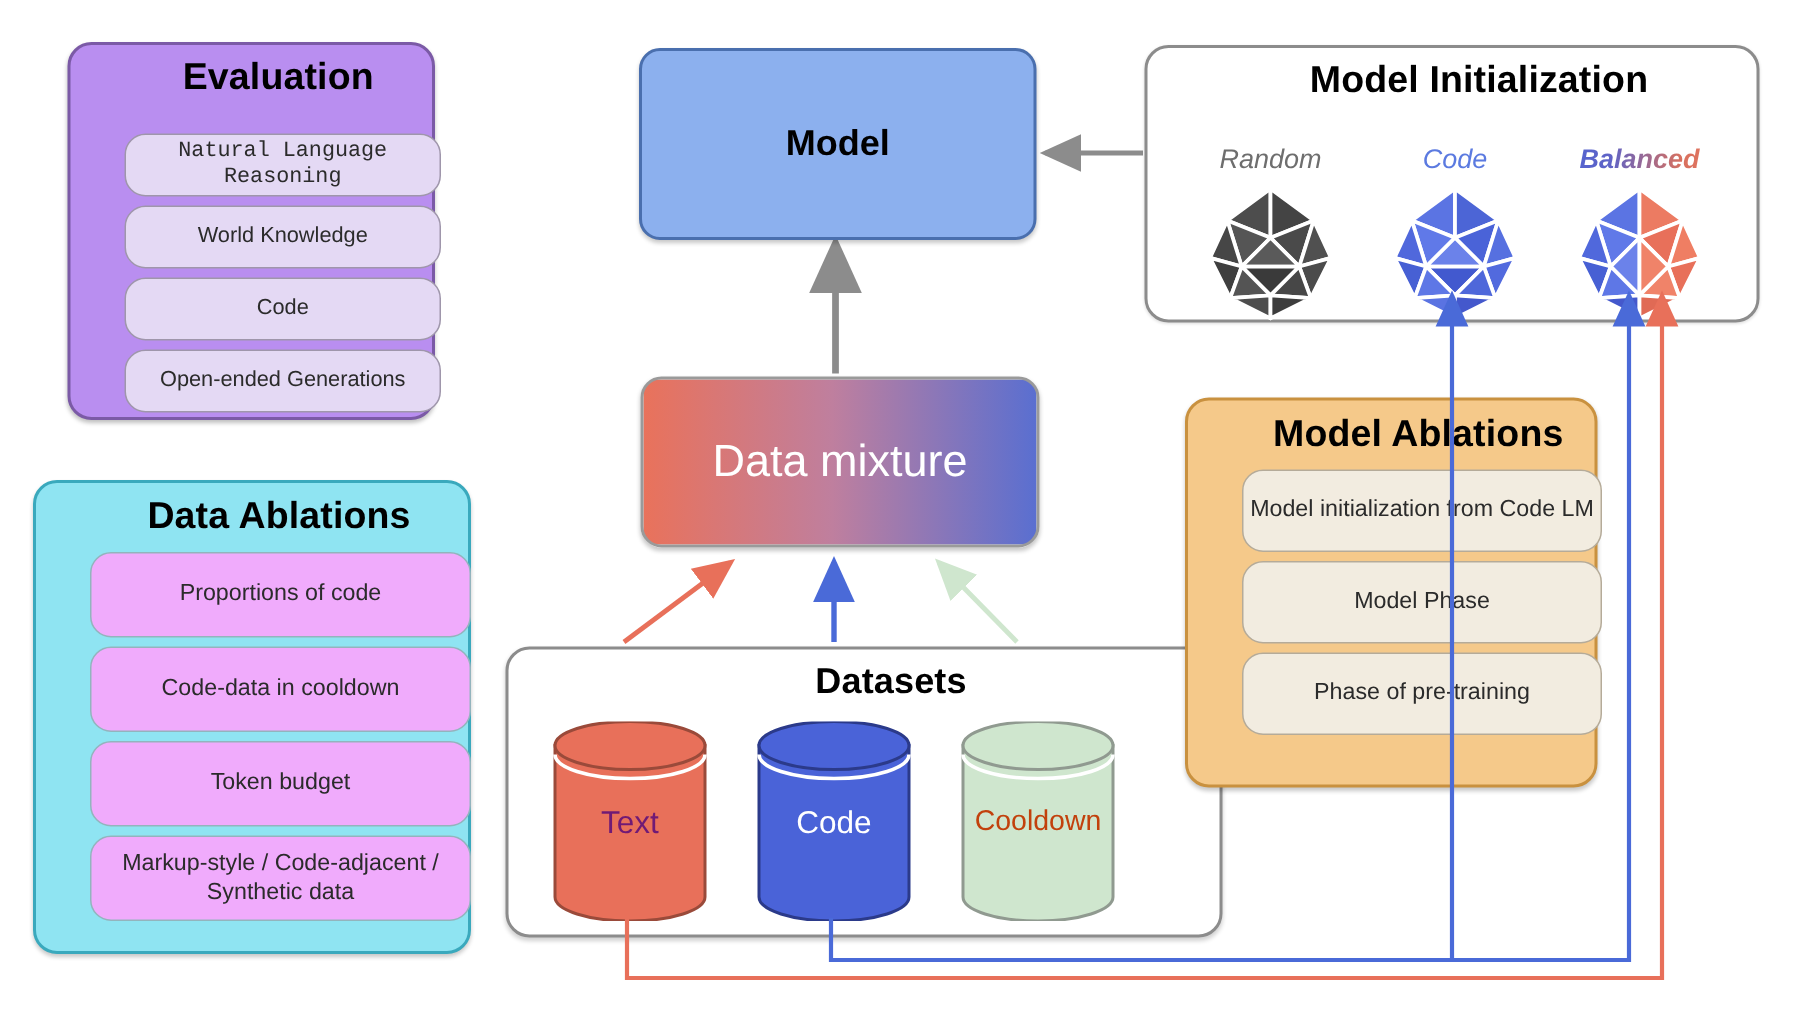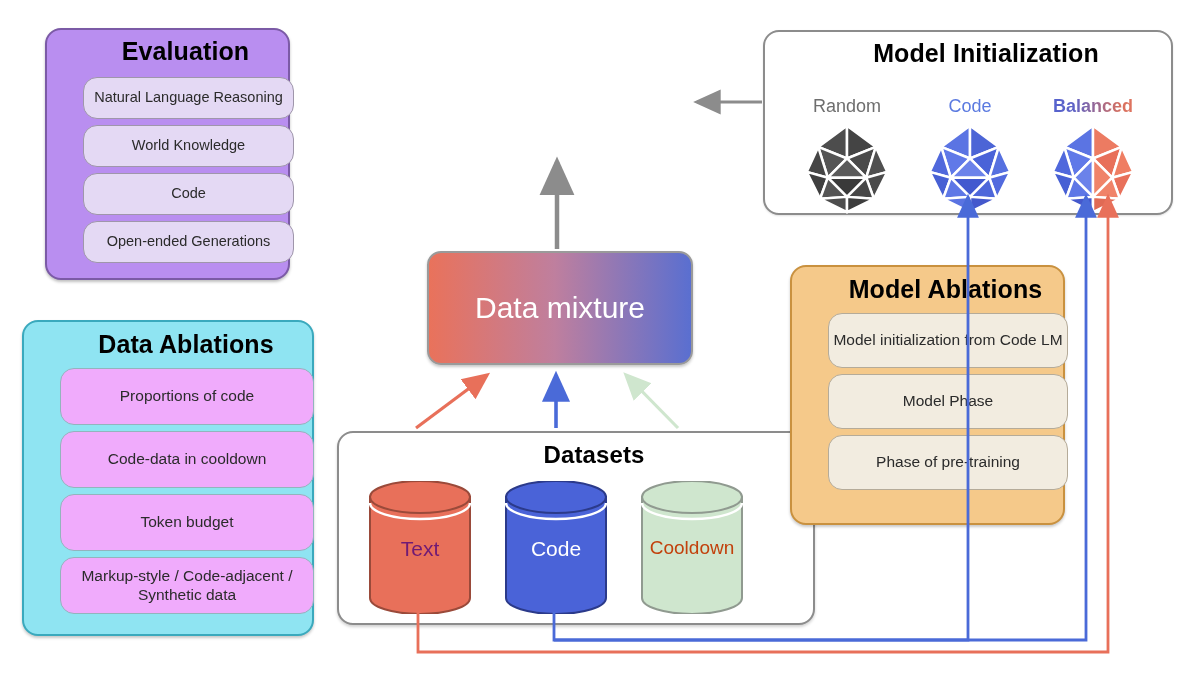--- a/index.html
+++ b/index.html
@@ -30,21 +30,21 @@
     left:45px;top:28px;width:245px;height:252px;
     background:#b98ef0;border:2px solid #7b5aa6;
     box-shadow:0 2px 3px rgba(0,0,0,.25);
   }
   #eval-panel .panel-title{font-size:25px;margin-top:7px;}
   #eval-panel .chip{
     width:211px;height:42px;margin:6px auto 0 auto;
     background:#e4d9f4;border:1.5px solid #9f96ab;
     font-size:14.5px;color:#2b2b2b;
   }
-  #eval-panel .chip.first{margin-top:11px;}
+  #eval-panel .chip.first{margin-top:23px;font-family:Liberation Mono, monospace;}
 
   
   #dataabl-panel{
     left:22px;top:320px;width:292px;height:316px;
     background:#8fe4f2;border:2px solid #3aa9bd;
     box-shadow:0 2px 3px rgba(0,0,0,.22);
   }
   #dataabl-panel .panel-title{font-size:25px;margin-top:8px;}
   #dataabl-panel .chip{
     width:254px;height:57px;margin:6px auto 0 auto;
@@ -86,21 +86,21 @@
     font-size:21px;pointer-events:none;
   }
 
   
   #init-panel{
     left:763px;top:30px;width:410px;height:185px;
     background:#ffffff;border:2px solid #8c8c8c;
     box-shadow:0 1px 2px rgba(0,0,0,.12);
   }
   #init-panel .panel-title{font-size:25px;margin-top:7px;}
-  .init-col{position:absolute;top:64px;width:128px;text-align:center;}
+  .init-col{position:absolute;top:64px;width:128px;text-align:center;font-style:italic;}
   .init-col .cap{font-size:18px;display:block;margin-bottom:4px;height:22px;}
   .cap-random{color:#6e6e6e;}
   .cap-code{color:#5b7ae0;}
   .cap-balanced{
     background:linear-gradient(90deg,#4a63d8 0%, #5f63c6 35%, #d8705e 72%, #ec7b62 100%);
     -webkit-background-clip:text;background-clip:text;color:transparent;
     font-weight:bold;
   }
 
   
@@ -179,20 +179,23 @@
       <span>Code-data in cooldown</span>
     </div>
     <div class="chip">
       <span>Token budget</span>
     </div>
     <div class="chip">
       <span>Markup-style / Code-adjacent / Synthetic data</span>
     </div>
   </div>
 
+  <div id="model-box">
+    <span class="lbl">Model</span>
+  </div>
 
   <div id="mixture-box">
     <span class="lbl">Data mixture</span>
   </div>
 
   <div class="panel" id="datasets-panel">
     <div class="panel-title">Datasets</div>
 
     <div class="cyl" style="left:29px;top:48px;">
       <svg width="104" height="133" viewBox="0 0 104 133">

